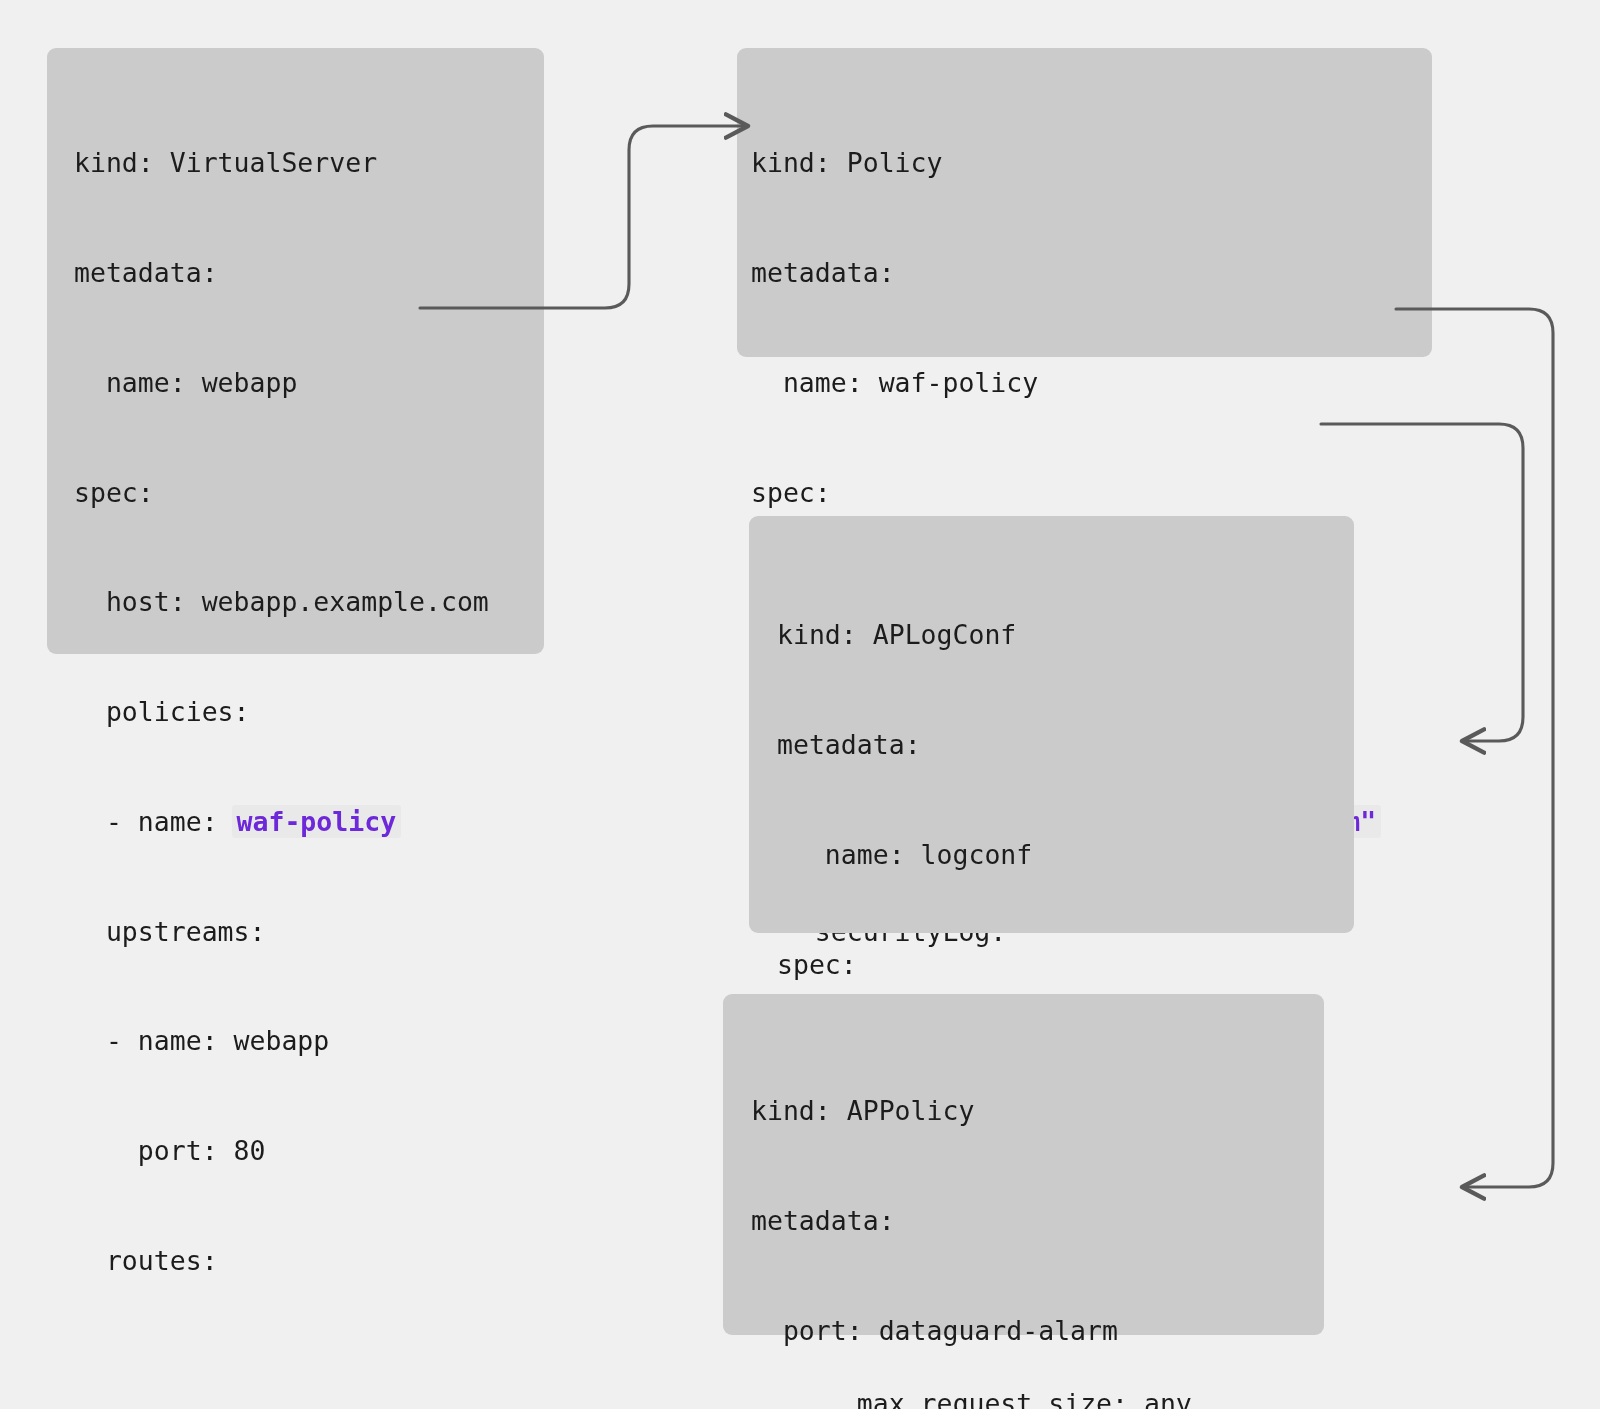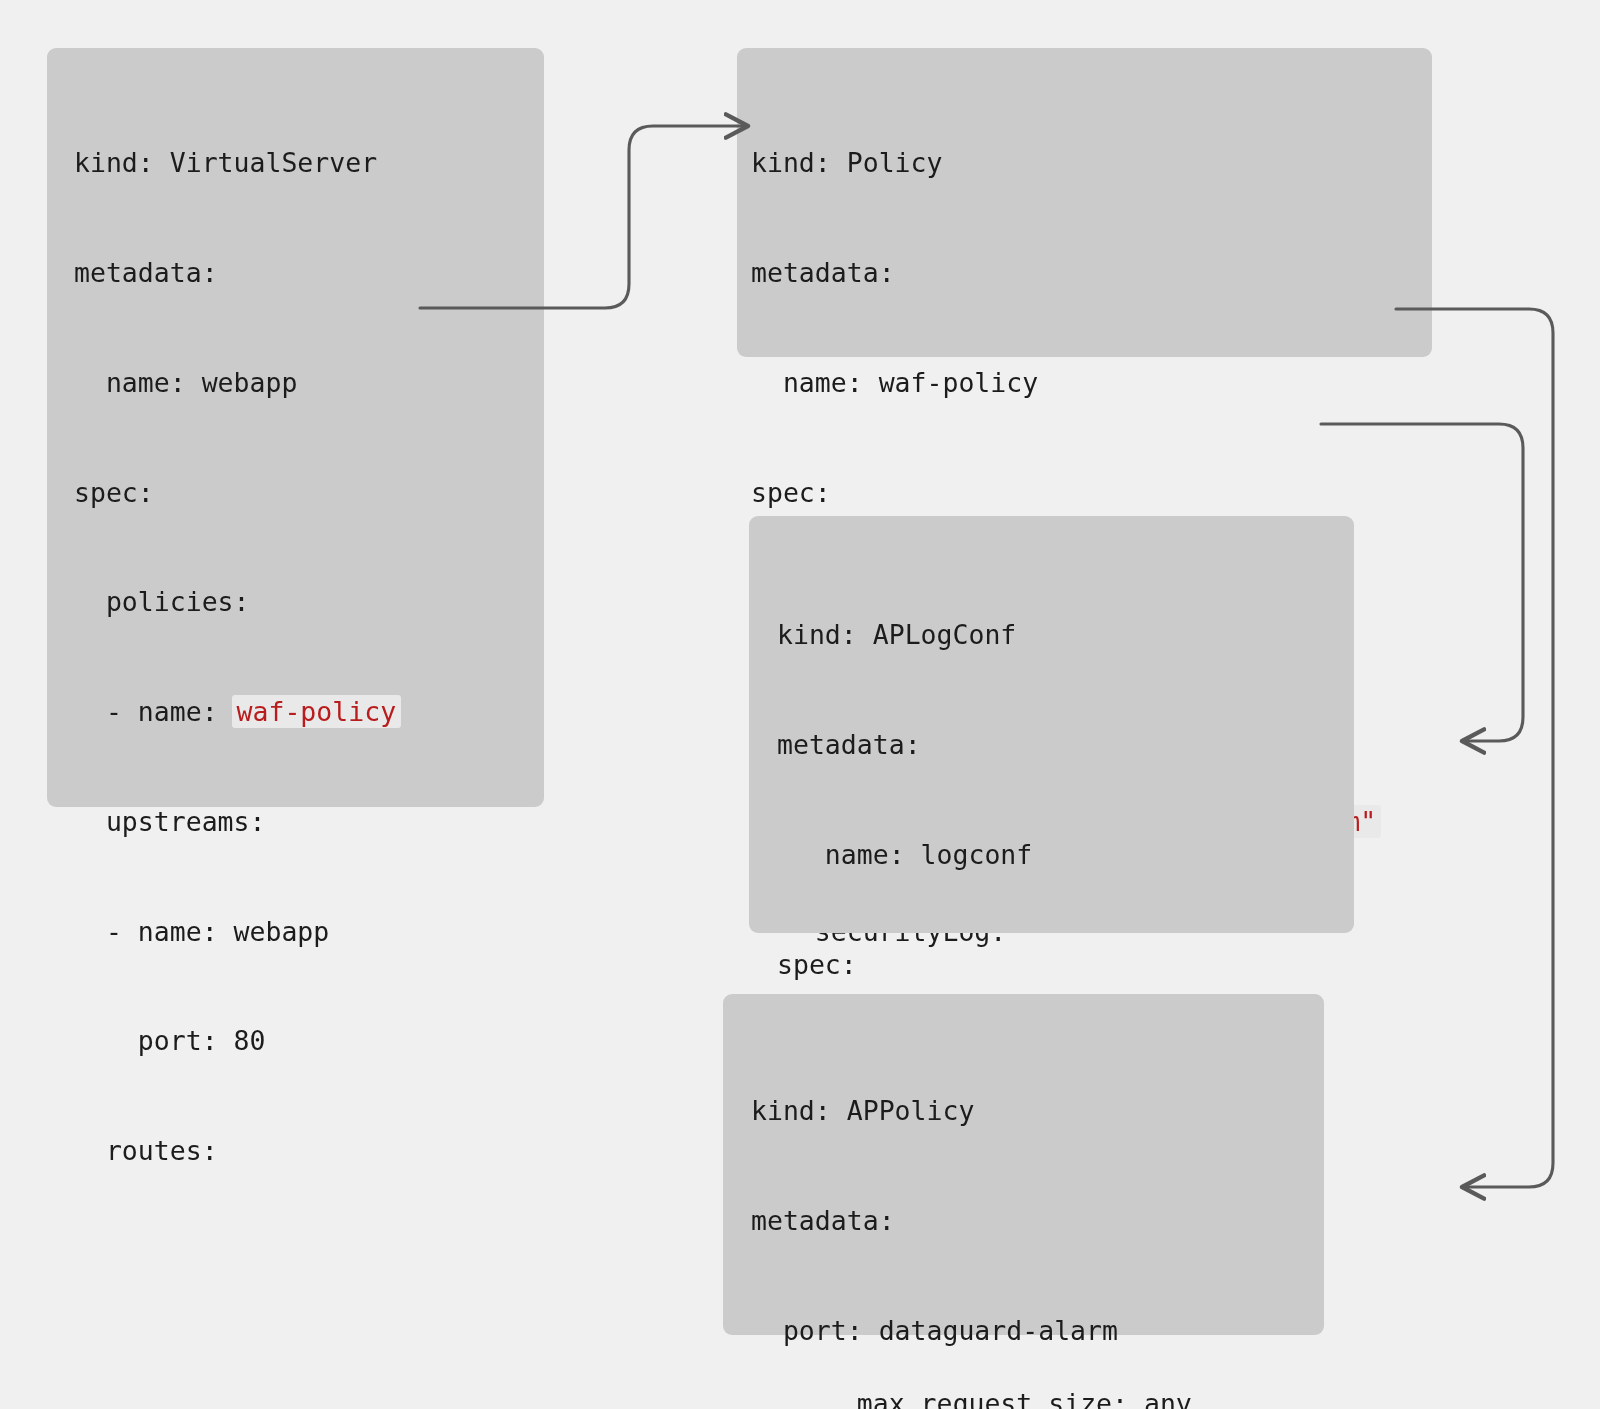--- a/index.html
+++ b/index.html
@@ -45,25 +45,26 @@
   .line {
     display: block;
     height: 36.6px;
     white-space: pre;
   }
   .chip {
     background: #e9e9e9;
     border-radius: 3px;
     padding: 1px 5px;
     margin: 12px -2px;
-    color: #b91c1c;
+    color: #6d28d9;
+    font-weight: bold;
   }
 
   
-  #card-virtualserver { left: 47px;  top: 48px;   width: 497px;  height: 759px; }
+  #card-virtualserver { left: 47px;  top: 48px;   width: 497px;  height: 606px; }
   #card-policy        { left: 737px; top: 48px;   width: 695px;  height: 309px; }
   #card-aplogconf     { left: 723px; top: 516px;  width: 605px;  height: 417px; margin-left: 26px; }
   #card-appolicy      { left: 723px; top: 994px;  width: 601px;  height: 341px; }
 
   #card-virtualserver .code { position: absolute; left: 27px; top: 24px; }
   #card-policy .code        { position: absolute; left: 14px; top: 24px; }
   #card-aplogconf .code     { position: absolute; left: 28px; top: 28px; }
   #card-appolicy .code      { position: absolute; left: 28px; top: 26px; }
 </style>
 </head>
@@ -87,20 +88,21 @@
 
     <path d="M 1321 424 L 1499 424 Q 1523 424 1523 448 L 1523 717 Q 1523 741 1499 741 L 1462 741" fill="none" stroke="#5a5a5a" stroke-width="3.1" stroke-linecap="round" marker-end="url(#arrow-left)"></path>
   </svg>
 
   <div class="card" id="card-virtualserver">
     <div class="code">
       <span class="line"><span>kind: VirtualServer</span></span>
       <span class="line"><span>metadata:</span></span>
       <span class="line"><span>  name: webapp</span></span>
       <span class="line"><span>spec:</span></span>
+      <span class="line"><span>  host: webapp.example.com</span></span>
       <span class="line"><span>  policies:</span></span>
       <span class="line"><span>  - name: </span><span class="chip">waf-policy</span></span>
       <span class="line"><span>  upstreams:</span></span>
       <span class="line"><span>  - name: webapp</span></span>
       <span class="line"><span>    port: 80</span></span>
       <span class="line"><span>  routes:</span></span>
       
       
       
     </div>

